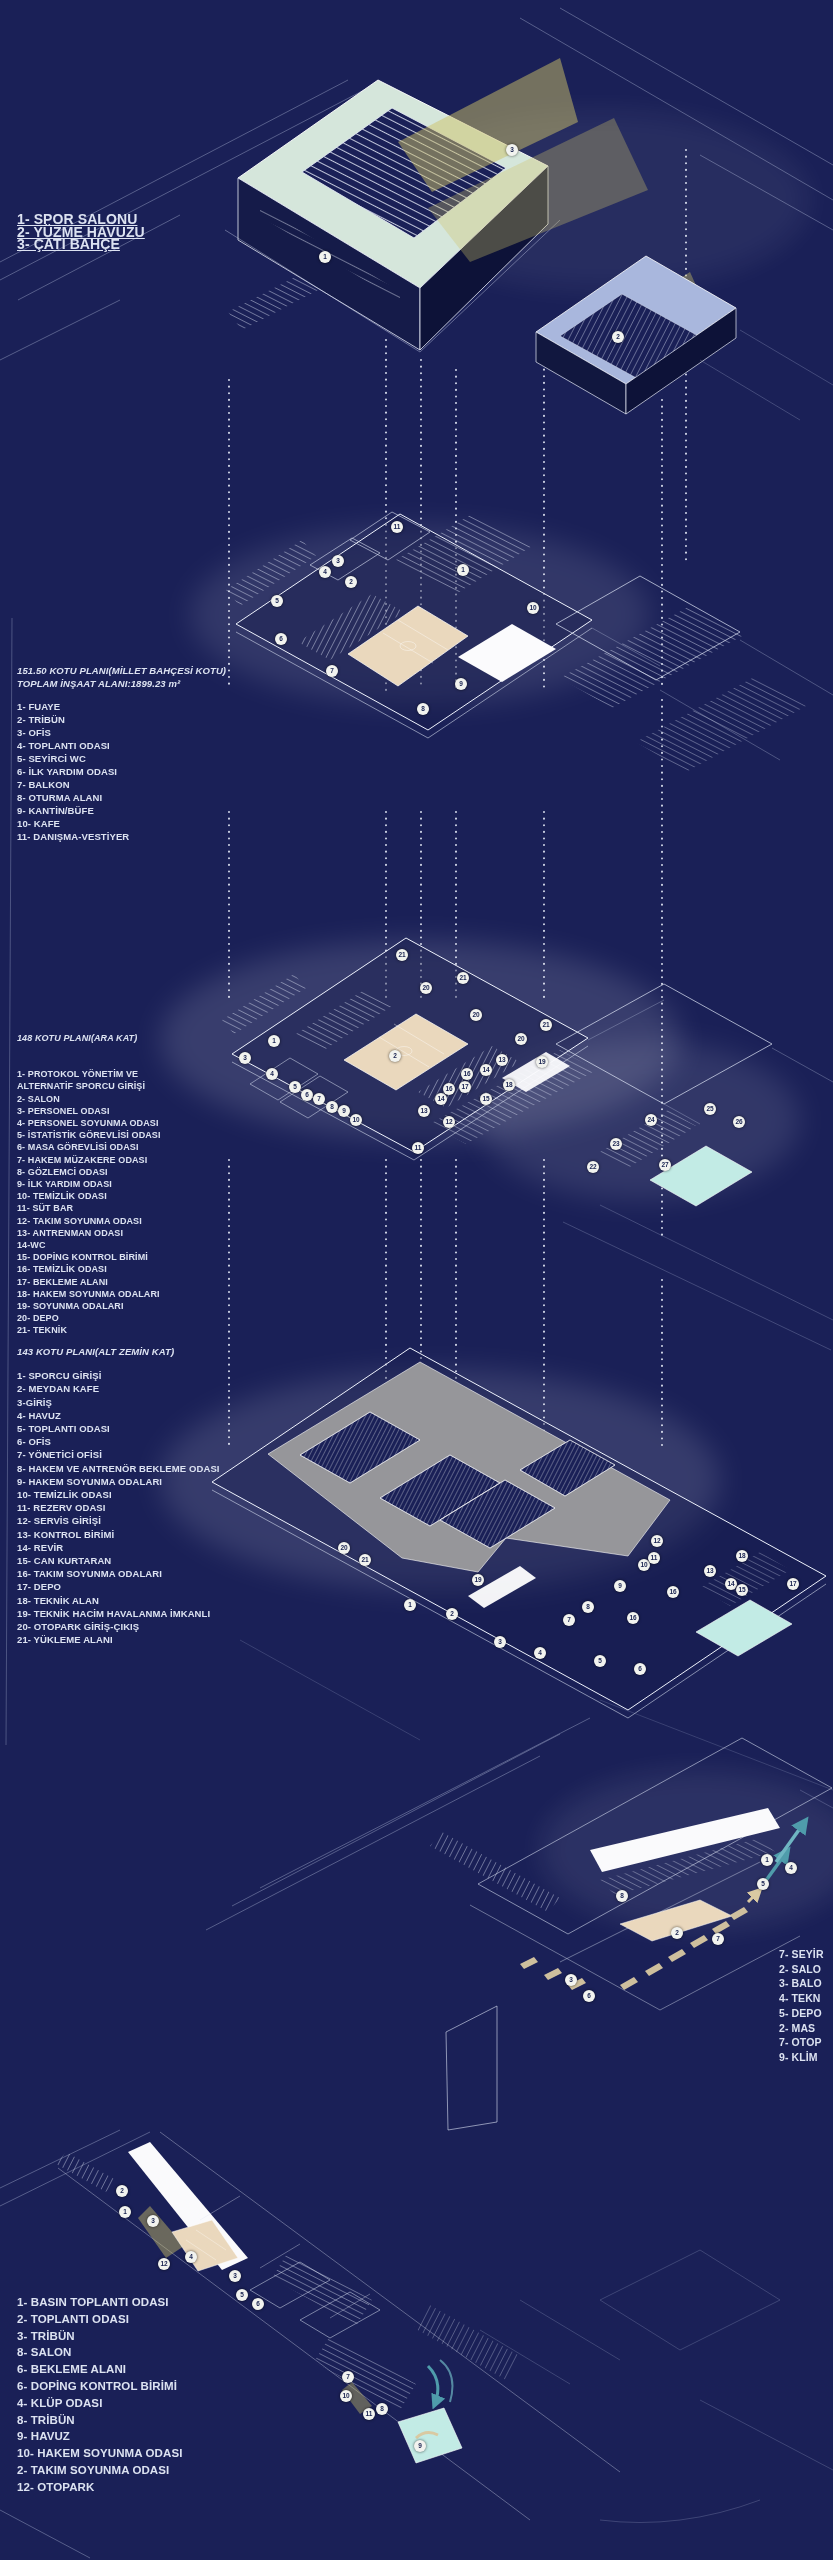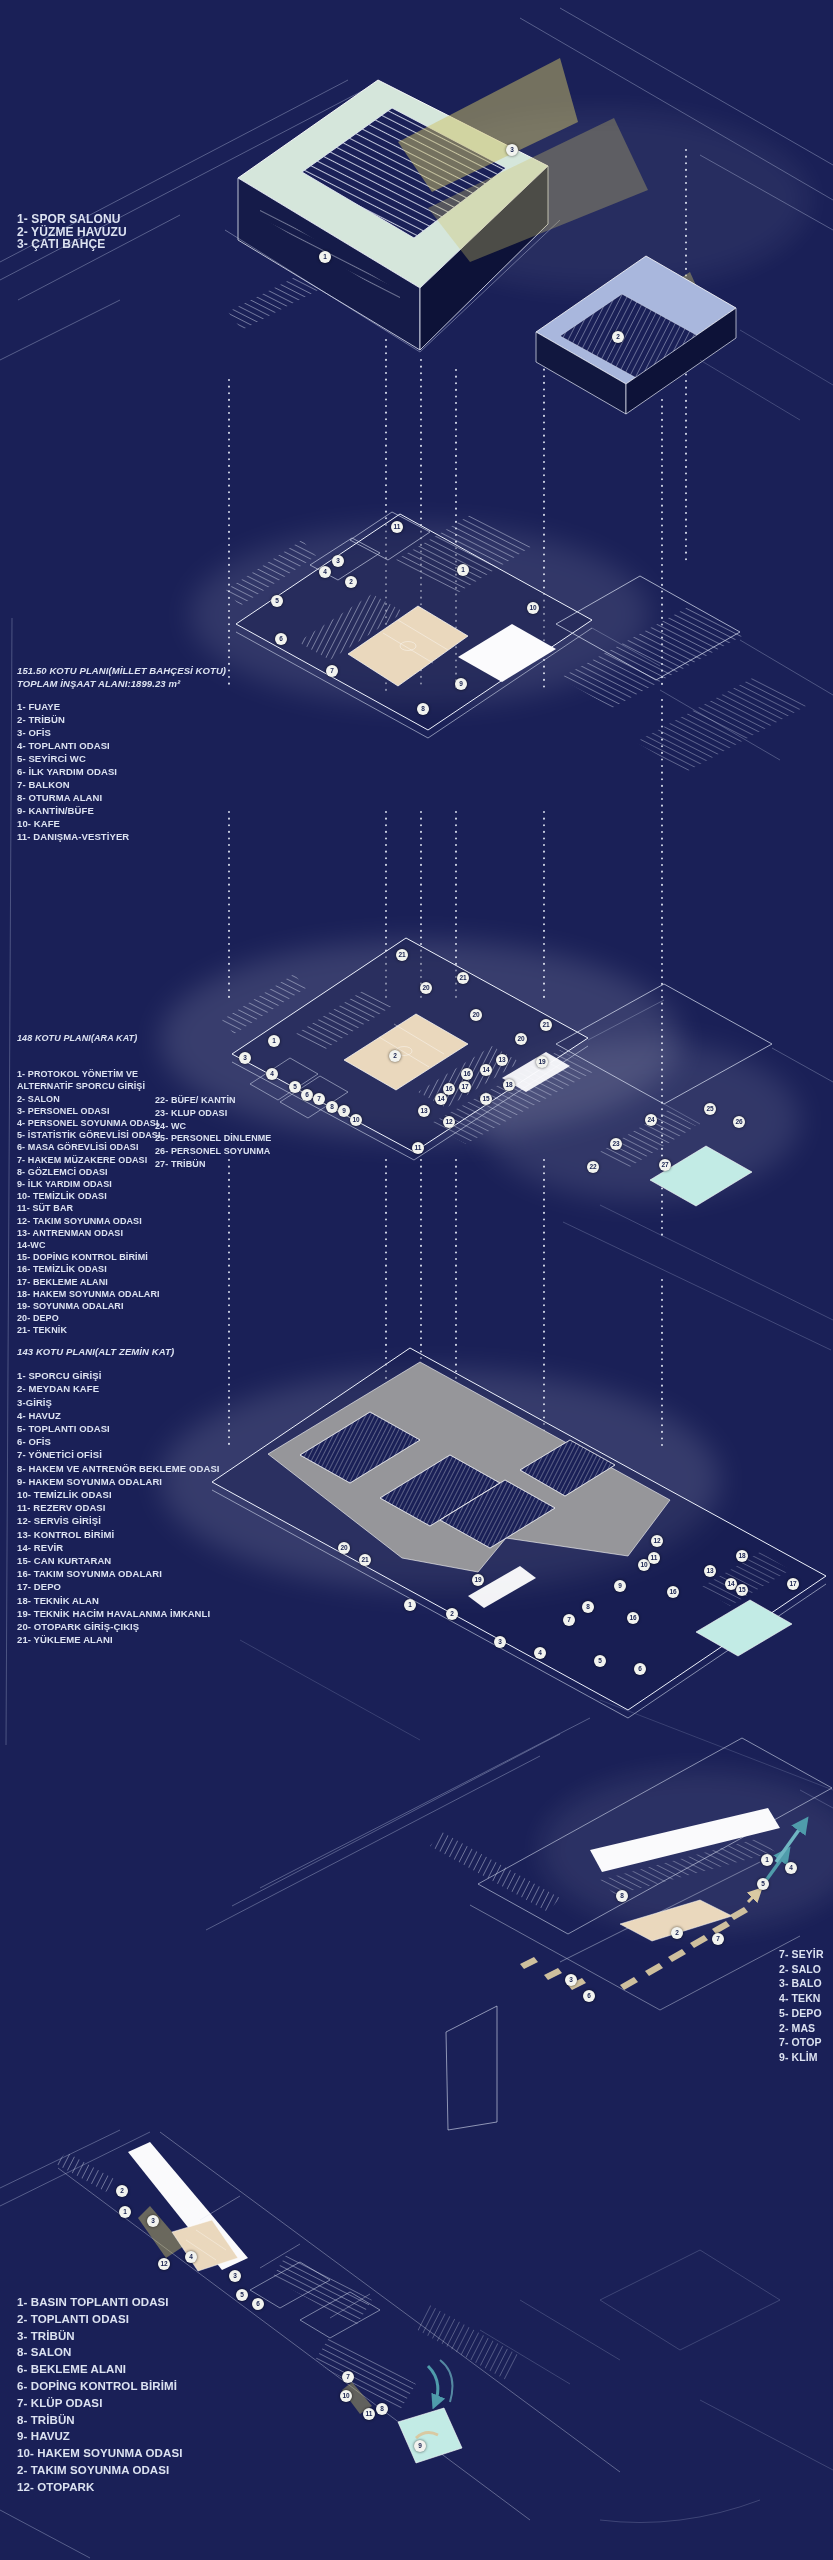--- a/index.html
+++ b/index.html
@@ -2,21 +2,21 @@
 <html><head>
 <meta charset="utf-8">
 <style>
   html,body{margin:0;padding:0;background:#10153d;}
   .stage{position:relative;width:833px;height:2560px;background:#1a2057;overflow:hidden;
          font-family:"Liberation Sans",sans-serif;}
   svg.linework{position:absolute;left:0;top:0;z-index:1;}
   .legend{position:absolute;color:#dce2f1;font-weight:700;z-index:4;letter-spacing:.1px;}
   .legend .title{display:block;font-style:italic;}
   .legend .gap{display:block;}
-  #leg-roof{left:17px;top:213px;font-size:12px;line-height:12.6px;}
+  #leg-roof{left:17px;top:213px;font-size:14px;line-height:12.6px;text-decoration:underline;}
   #leg-15150{left:17px;top:664px;font-size:9.5px;line-height:13px;width:210px;}
   #leg-15150 .gap{height:10px;}
   #leg-148{left:17px;top:1032px;font-size:9px;line-height:12.2px;width:146px;}
   #leg-148 .gap{height:24px;}
   #leg-148-col2{left:155px;top:1094px;font-size:9px;line-height:12.8px;}
   #leg-143{left:17px;top:1345px;font-size:9.5px;line-height:13.2px;width:235px;}
   #leg-143 .gap{height:11px;}
   #leg-right{left:779px;top:1947px;font-size:10.5px;line-height:14.7px;white-space:nowrap;}
   #leg-bottom{left:17px;top:2294px;font-size:11.5px;line-height:16.8px;}
   .legend-item{display:block;}
@@ -214,28 +214,20 @@
   <span class="title">TOPLAM İNŞAAT ALANI:1899.23 m²</span>
   <span class="gap"></span>
   <span><span class="legend-item">1- FUAYE</span><span class="legend-item">2- TRİBÜN</span><span class="legend-item">3- OFİS</span><span class="legend-item">4- TOPLANTI ODASI</span><span class="legend-item">5- SEYİRCİ WC</span><span class="legend-item">6- İLK YARDIM ODASI</span><span class="legend-item">7- BALKON</span><span class="legend-item">8- OTURMA ALANI</span><span class="legend-item">9- KANTİN/BÜFE</span><span class="legend-item">10- KAFE</span><span class="legend-item">11- DANIŞMA-VESTİYER</span></span>
 </div>
 
 <div class="legend" id="leg-148">
   <span class="title">148 KOTU PLANI(ARA KAT)</span>
   <span class="gap"></span>
   <span><span class="legend-item">1- PROTOKOL YÖNETİM VE ALTERNATİF SPORCU GİRİŞİ</span><span class="legend-item">2- SALON</span><span class="legend-item">3- PERSONEL ODASI</span><span class="legend-item">4- PERSONEL SOYUNMA ODASI</span><span class="legend-item">5- İSTATİSTİK GÖREVLİSİ ODASI</span><span class="legend-item">6- MASA GÖREVLİSİ ODASI</span><span class="legend-item">7- HAKEM MÜZAKERE ODASI</span><span class="legend-item">8- GÖZLEMCİ ODASI</span><span class="legend-item">9- İLK YARDIM ODASI</span><span class="legend-item">10- TEMİZLİK ODASI</span><span class="legend-item">11- SÜT BAR</span><span class="legend-item">12- TAKIM SOYUNMA ODASI</span><span class="legend-item">13- ANTRENMAN ODASI</span><span class="legend-item">14-WC</span><span class="legend-item">15- DOPİNG KONTROL BİRİMİ</span><span class="legend-item">16- TEMİZLİK ODASI</span><span class="legend-item">17- BEKLEME ALANI</span><span class="legend-item">18- HAKEM SOYUNMA ODALARI</span><span class="legend-item">19- SOYUNMA ODALARI</span><span class="legend-item">20- DEPO</span><span class="legend-item">21- TEKNİK</span></span>
 </div>
-<div class="legend" id="leg-148-col2">
-      <span class="legend-item">22- BÜFE/ KANTİN</span>
-      <span class="legend-item">23- KLUP ODASI</span>
-      <span class="legend-item">24- WC</span>
-      <span class="legend-item">25- PERSONEL DİNLENME</span>
-      <span class="legend-item">26- PERSONEL SOYUNMA</span>
-      <span class="legend-item">27- TRİBÜN</span>
-    </div>
 
 <div class="legend" id="leg-143">
   <span class="title">143 KOTU PLANI(ALT ZEMİN KAT)</span>
   <span class="gap"></span>
   <span><span class="legend-item">1- SPORCU GİRİŞİ</span><span class="legend-item">2- MEYDAN KAFE</span><span class="legend-item">3-GİRİŞ</span><span class="legend-item">4- HAVUZ</span><span class="legend-item">5- TOPLANTI ODASI</span><span class="legend-item">6- OFİS</span><span class="legend-item">7- YÖNETİCİ OFİSİ</span><span class="legend-item">8- HAKEM VE ANTRENÖR BEKLEME ODASI</span><span class="legend-item">9- HAKEM SOYUNMA ODALARI</span><span class="legend-item">10- TEMİZLİK ODASI</span><span class="legend-item">11- REZERV ODASI</span><span class="legend-item">12- SERVİS GİRİŞİ</span><span class="legend-item">13- KONTROL BİRİMİ</span><span class="legend-item">14- REVİR</span><span class="legend-item">15- CAN KURTARAN</span><span class="legend-item">16- TAKIM SOYUNMA ODALARI</span><span class="legend-item">17- DEPO</span><span class="legend-item">18- TEKNİK ALAN</span><span class="legend-item">19- TEKNİK HACİM HAVALANMA İMKANLI</span><span class="legend-item">20- OTOPARK GİRİŞ-ÇIKIŞ</span><span class="legend-item">21- YÜKLEME ALANI</span></span>
 </div>
 
 <div class="legend" id="leg-right">
       <span class="legend-item">7- SEYİR</span>
       <span class="legend-item">2- SALO</span>
@@ -247,21 +239,21 @@
       <span class="legend-item">9- KLİM</span>
     </div>
 
 <div class="legend" id="leg-bottom">
       <span class="legend-item">1- BASIN TOPLANTI ODASI</span>
       <span class="legend-item">2- TOPLANTI ODASI</span>
       <span class="legend-item">3- TRİBÜN</span>
       <span class="legend-item">8- SALON</span>
       <span class="legend-item">6- BEKLEME ALANI</span>
       <span class="legend-item">6- DOPİNG KONTROL BİRİMİ</span>
-      <span class="legend-item">7- KLÜP ODASI</span>
+      <span class="legend-item">4- KLÜP ODASI</span>
       <span class="legend-item">8- TRİBÜN</span>
       <span class="legend-item">9- HAVUZ</span>
       <span class="legend-item">10- HAKEM SOYUNMA ODASI</span>
       <span class="legend-item">2- TAKIM SOYUNMA ODASI</span>
       <span class="legend-item">12- OTOPARK</span>
     </div>
 
 <div id="marker-layer" style="position:absolute;left:0;top:0;width:833px;height:2560px;z-index:5;pointer-events:none;">
       <span class="marker" style="left: 325px; top: 257px;">1</span>
       <span class="marker" style="left: 512px; top: 150px;">3</span>

